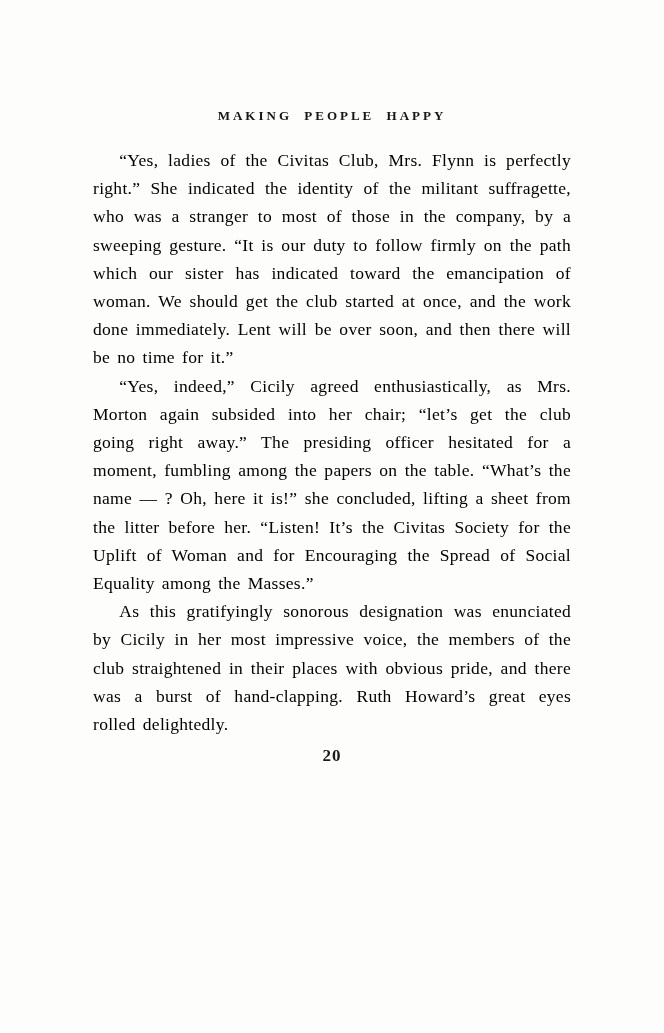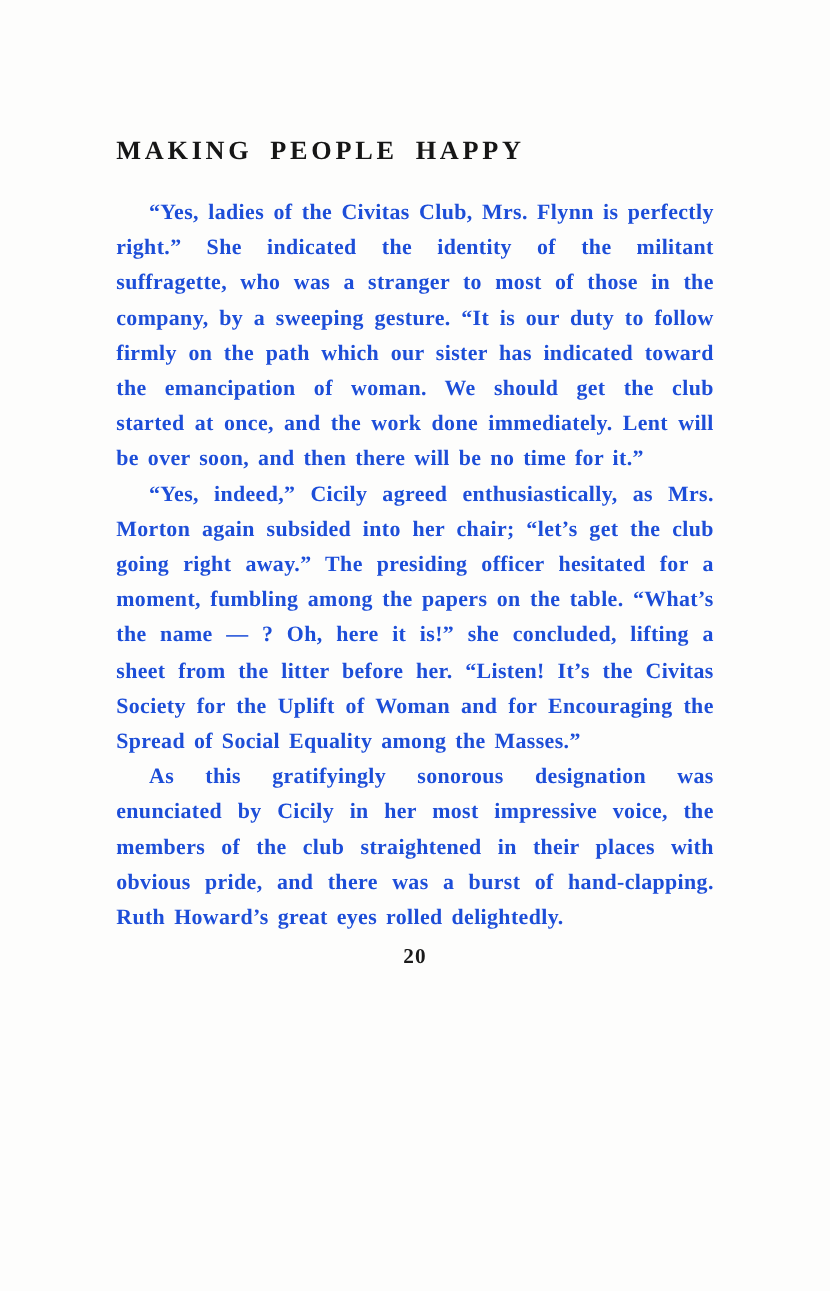--- a/index.html
+++ b/index.html
@@ -19,37 +19,36 @@
     overflow: hidden;
   }
   .text-block {
     position: absolute;
     top: 108px;
     left: 93px;
     width: 478px;
   }
   .book-title {
     margin: 0 0 22px 0;
-    text-align: left;
-    font-size: 21px;
+    text-align: center;
+    font-size: 13px;
     font-weight: bold;
     letter-spacing: 3px;
     word-spacing: 6px;
     color: #161616;
   }
   .body-paragraph {
     margin: 0;
     font-size: 17.5px;
     line-height: 28.2px;
     text-align: justify;
     text-indent: 1.5em;
     word-spacing: 2.5px;
     letter-spacing: 0.3px;
-    color: #1d4ed8;
-    font-weight: bold;
+    color: #000000;
   }
   .page-number {
     margin-top: 8px;
     text-align: center;
     font-size: 17px;
     font-weight: bold;
     letter-spacing: 1px;
     color: #1a1a1a;
   }
 </style>

